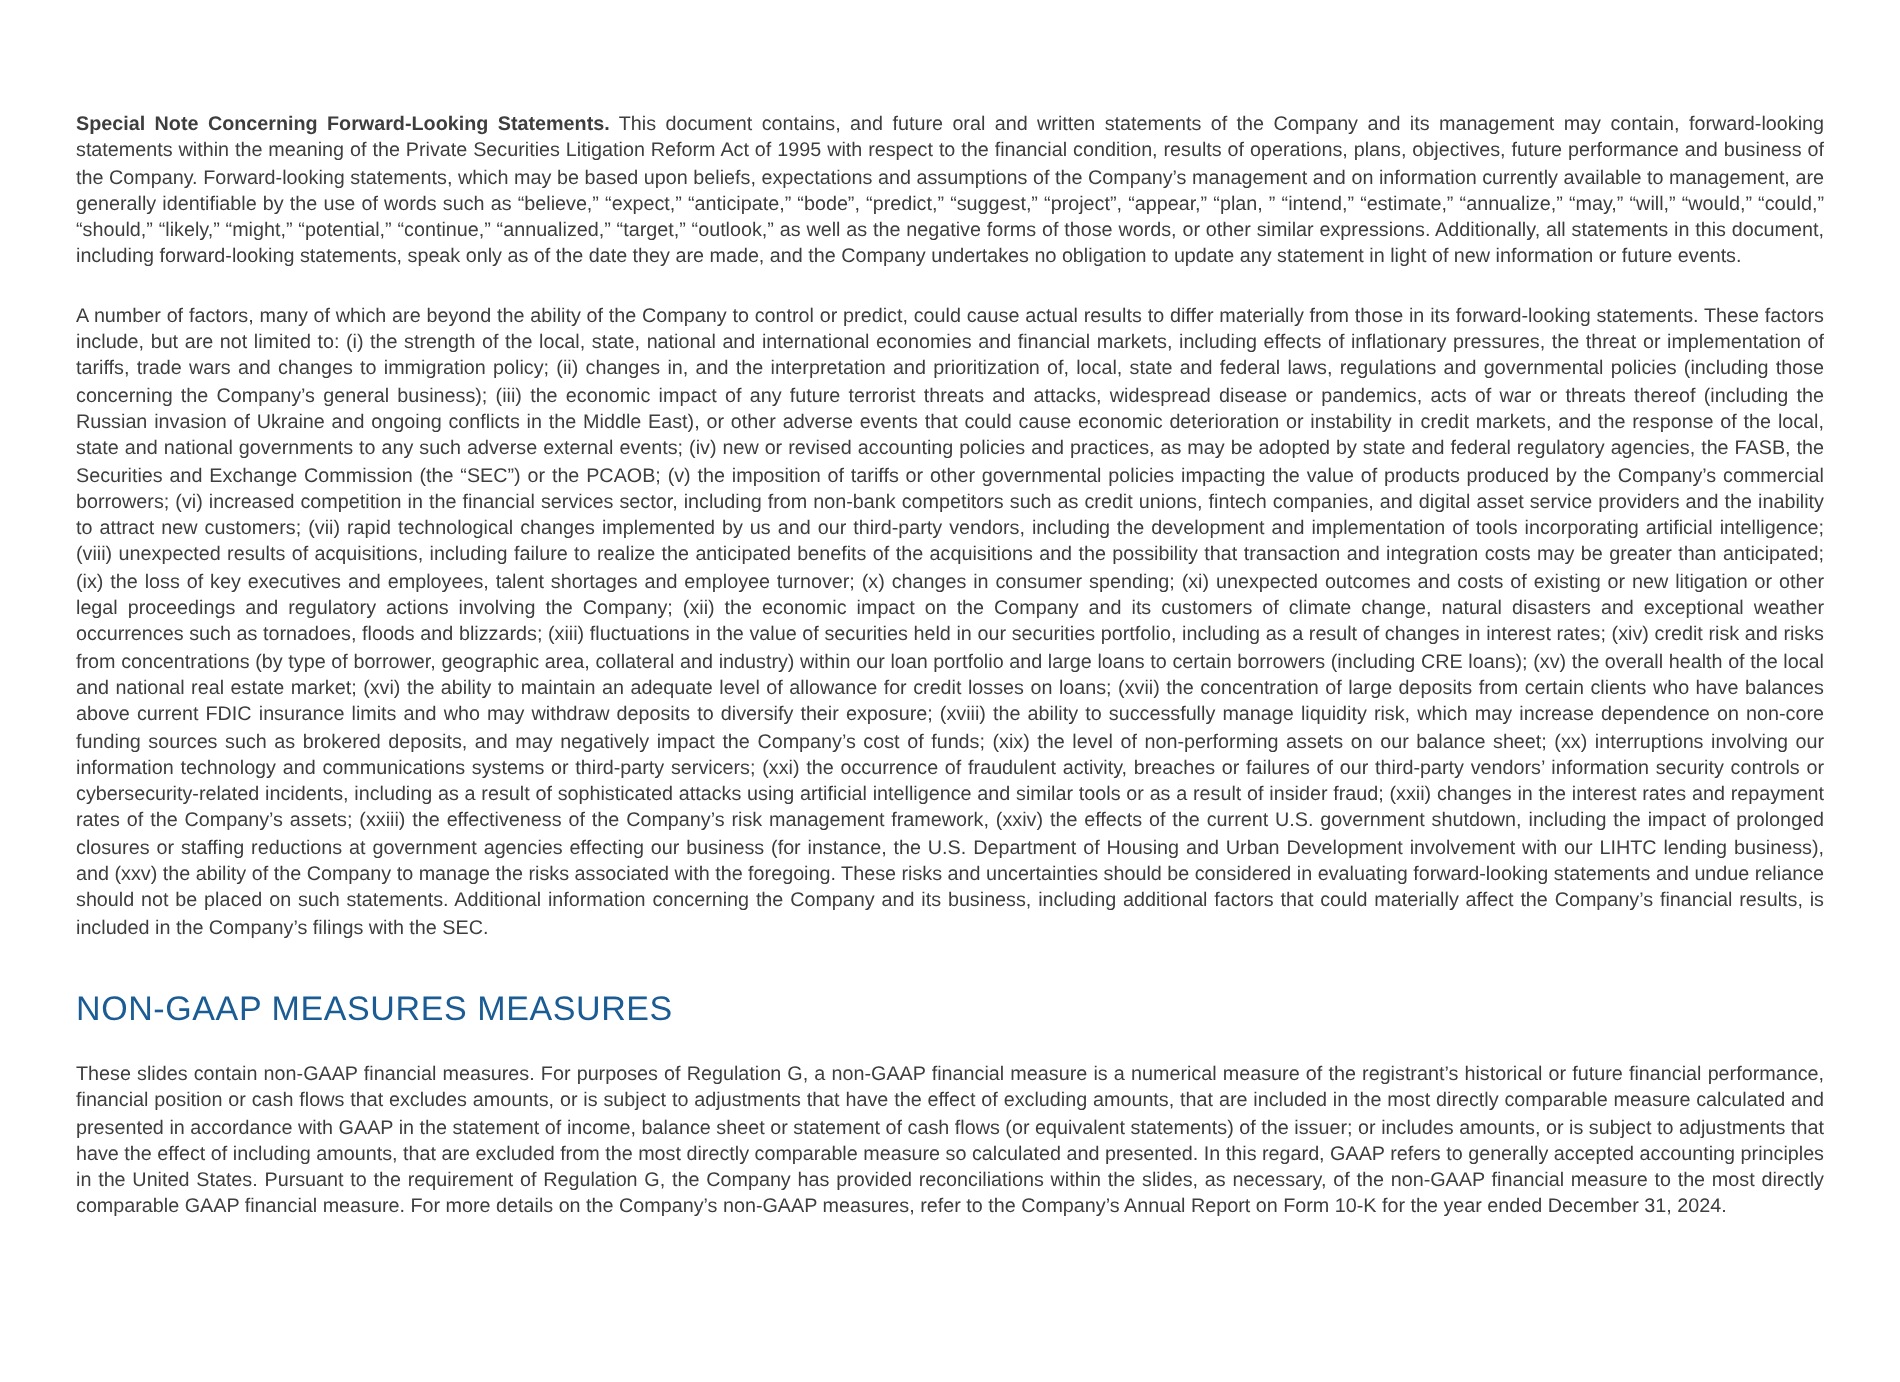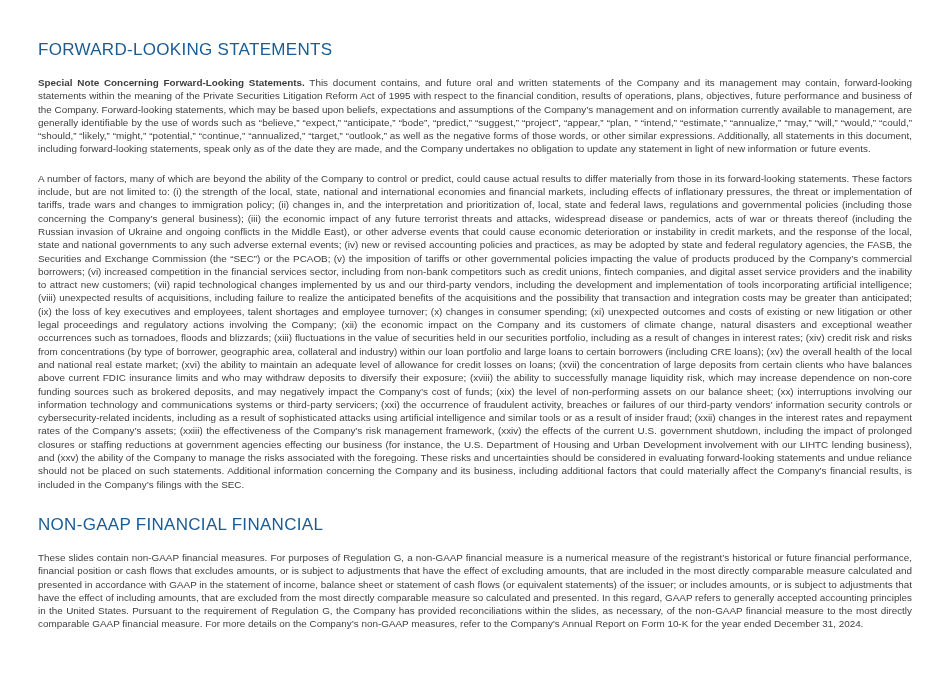--- a/index.html
+++ b/index.html
@@ -37,23 +37,22 @@
   }
   p.body-text strong {
     font-weight: 700;
   }
 </style>
 </head>
 <body>
 
 <div class="page">
 
-  <h1 class="section-heading">FORWARD-LOOKING STATEMENTS</h1>
 
   <p class="body-text"><strong>Special Note Concerning Forward-Looking Statements.</strong><span> This document contains, and future oral and written statements of the Company and its management may contain, forward-looking statements within the meaning of the Private Securities Litigation Reform Act of 1995 with respect to the financial condition, results of operations, plans, objectives, future performance and business of the Company. Forward-looking statements, which may be based upon beliefs, expectations and assumptions of the Company’s management and on information currently available to management, are generally identifiable by the use of words such as “believe,” “expect,” “anticipate,” “bode”, “predict,” “suggest,” “project”, “appear,” “plan, ” “intend,” “estimate,” “annualize,” “may,” “will,” “would,” “could,” “should,” “likely,” “might,” “potential,” “continue,” “annualized,” “target,” “outlook,” as well as the negative forms of those words,  or other similar expressions. Additionally, all statements in this document, including forward-looking statements, speak only as of the date they are made, and the Company undertakes no obligation to update any statement in light of new information or future events.</span></p>
 
   <p class="body-text">A number of factors, many of which are beyond the ability of the Company to control or predict, could cause actual results to differ materially from those in its forward-looking statements. These factors include, but are not limited to: (i) the strength of the local, state, national and international economies and financial markets, including effects of inflationary pressures, the threat or implementation of tariffs, trade wars and changes to immigration policy; (ii) changes in, and the interpretation and prioritization of, local, state and federal laws, regulations and governmental policies (including those concerning the Company’s general business); (iii) the economic impact of any future terrorist threats and attacks, widespread disease or pandemics, acts of war or threats thereof (including the Russian invasion of Ukraine and ongoing conflicts in the Middle East), or other adverse events that could cause economic deterioration or instability in credit markets, and the response of the local, state and national governments to any such adverse external events; (iv) new or revised accounting policies and practices, as may be adopted by state and federal regulatory agencies, the FASB, the Securities and Exchange Commission (the “SEC”) or the PCAOB; (v) the imposition of tariffs or other governmental policies impacting the value of products produced by the Company’s commercial borrowers; (vi) increased competition in the financial services sector, including from non-bank competitors such as credit unions, fintech companies, and digital asset service providers and the inability to attract new customers; (vii) rapid technological changes implemented by us and our third-party vendors, including the development and implementation of tools incorporating artificial intelligence; (viii) unexpected results of acquisitions, including failure to realize the anticipated benefits of the acquisitions and the possibility that transaction and integration costs may be greater than anticipated; (ix) the loss of key executives and employees, talent shortages and employee turnover; (x) changes in consumer spending; (xi) unexpected outcomes and costs of existing or new litigation or other legal proceedings and regulatory actions involving the Company; (xii) the economic impact on the Company and its customers of climate change, natural disasters and exceptional weather occurrences such as tornadoes, floods and blizzards; (xiii) fluctuations in the value of securities held in our securities portfolio, including as a result of changes in interest rates; (xiv) credit risk and risks from concentrations (by type of borrower, geographic area, collateral and industry) within our loan portfolio and large loans to certain borrowers (including CRE loans); (xv) the overall health of the local and national real estate market; (xvi) the ability to maintain an adequate level of allowance for credit losses on loans; (xvii) the concentration of large deposits from certain clients who have balances above current FDIC insurance limits and who may withdraw deposits to diversify their exposure; (xviii) the ability to successfully manage liquidity risk, which may increase dependence on non-core funding sources such as brokered deposits, and may negatively impact the Company’s cost of funds; (xix) the level of non-performing assets on our balance sheet; (xx) interruptions involving our information technology and communications systems or third-party servicers; (xxi) the occurrence of fraudulent activity, breaches or failures of our third-party vendors’ information security controls or cybersecurity-related incidents, including as a result of sophisticated attacks using artificial intelligence and similar tools or as a result of insider fraud; (xxii) changes in the interest rates and repayment rates of the Company’s assets; (xxiii) the effectiveness of the Company’s risk management framework, (xxiv) the effects of the current U.S. government shutdown, including the impact of prolonged closures or staffing reductions at government agencies effecting our business (for instance, the U.S. Department of Housing and Urban Development involvement with our LIHTC lending business), and (xxv) the ability of the Company to manage the risks associated with the foregoing. These risks and uncertainties should be considered in evaluating forward-looking statements and undue reliance should not be placed on such statements. Additional information concerning the Company and its business, including additional factors that could materially affect the Company’s financial results, is included in the Company’s filings with the SEC.</p>
 
-  <h1 class="section-heading second">NON-GAAP FINANCIAL FINANCIAL</h1>
+  <h1 class="section-heading second">NON-GAAP MEASURES MEASURES</h1>
 
   <p class="body-text">These slides contain non-GAAP financial measures. For purposes of Regulation G, a non-GAAP financial measure is a numerical measure of the registrant’s historical or future financial performance, financial position or cash flows that excludes amounts, or is subject to adjustments that have the effect of excluding amounts, that are included in the most directly comparable measure calculated and presented in accordance with GAAP in the statement of income, balance sheet or statement of cash flows (or equivalent statements) of the issuer; or includes amounts, or is subject to adjustments that have the effect of including amounts, that are excluded from the most directly comparable measure so calculated and presented. In this regard, GAAP refers to generally accepted accounting principles in the United States. Pursuant to the requirement of Regulation G, the Company has provided reconciliations within the slides, as necessary, of the non-GAAP financial measure to the most directly comparable GAAP financial measure. For more details on the Company’s non-GAAP measures, refer to the Company’s Annual Report on Form 10-K for the year ended December 31, 2024.</p>
 
 </div>
 
 </body></html>

